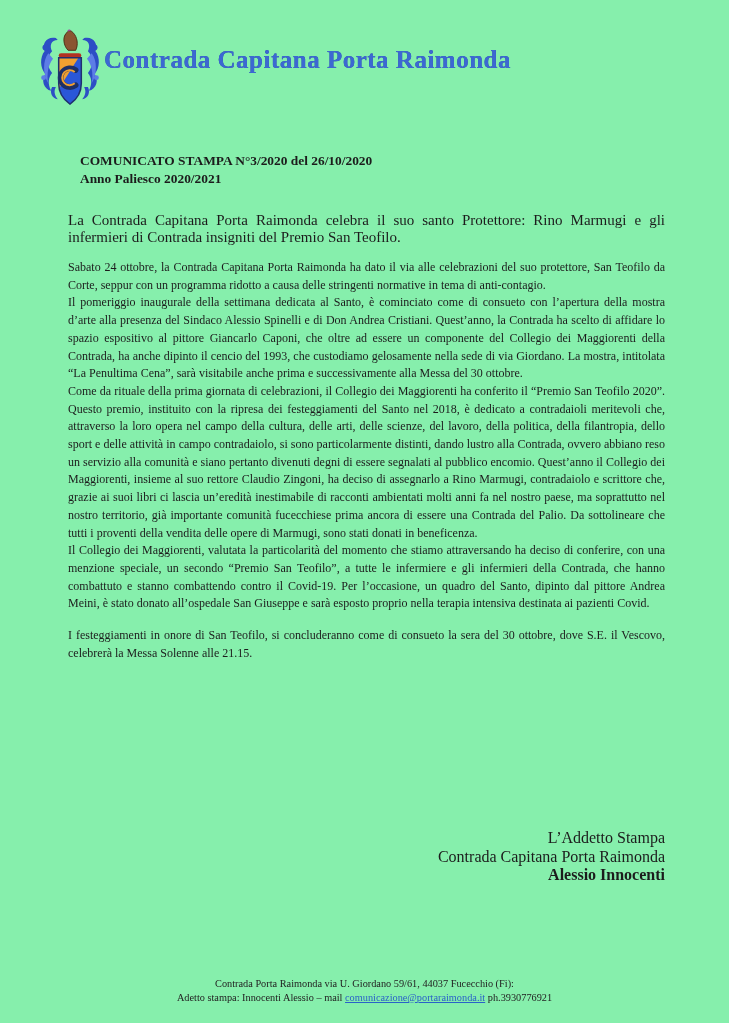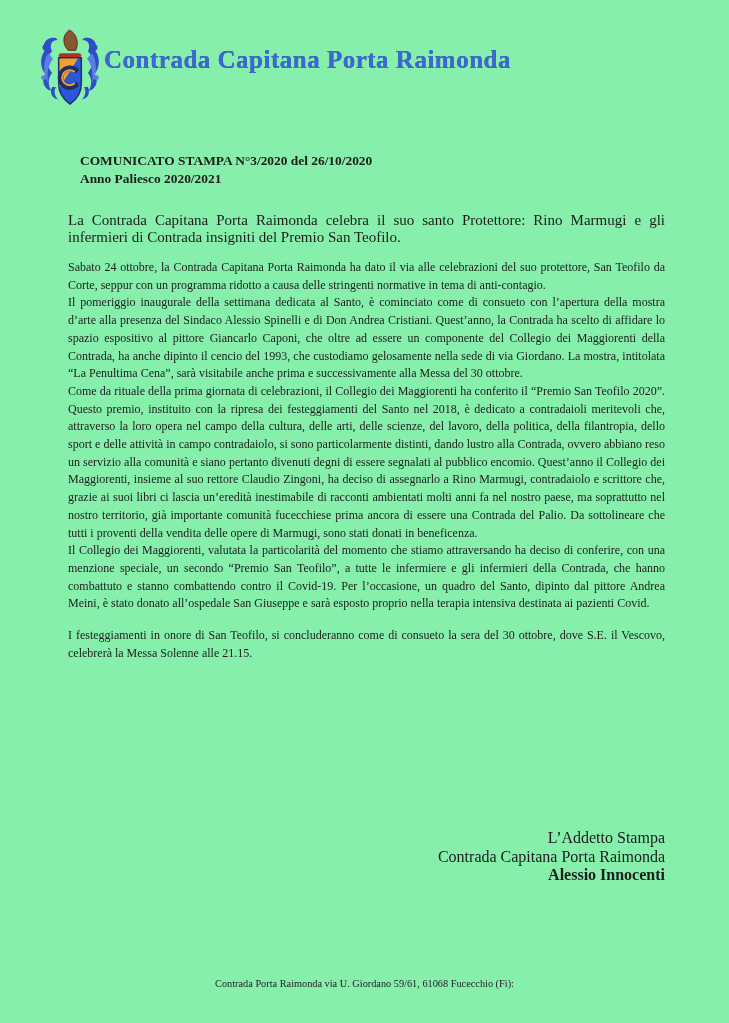--- a/index.html
+++ b/index.html
@@ -127,16 +127,17 @@
     <p class="spaced">I festeggiamenti in onore di San Teofilo, si concluderanno come di consueto la sera del 30 ottobre, dove S.E. il Vescovo, celebrerà la Messa Solenne alle 21.15.</p>
   </div>
 
   <div class="signature">
     <div>L’Addetto Stampa</div>
     <div>Contrada Capitana Porta Raimonda</div>
     <div class="sig-name">Alessio Innocenti</div>
   </div>
 
   <div class="footer">
-    <div>Contrada Porta Raimonda via U. Giordano 59/61, 61068 Fucecchio (Fi):</div>
+    <div>Contrada Porta Raimonda via U. Giordano 59/61, 44037 Fucecchio (Fi):</div>
+    <div><span>Adetto stampa: Innocenti Alessio – mail </span><a href="#">comunicazione@portaraimonda.it</a><span> ph.3930776921</span></div>
   </div>
 
 </div>
 
 </body></html>

